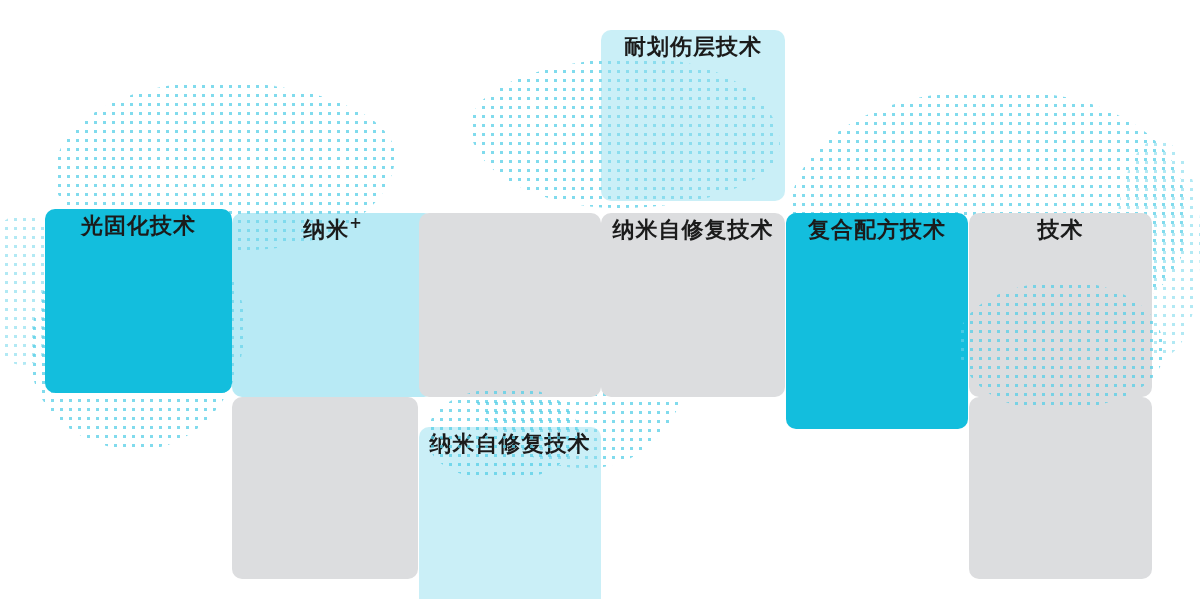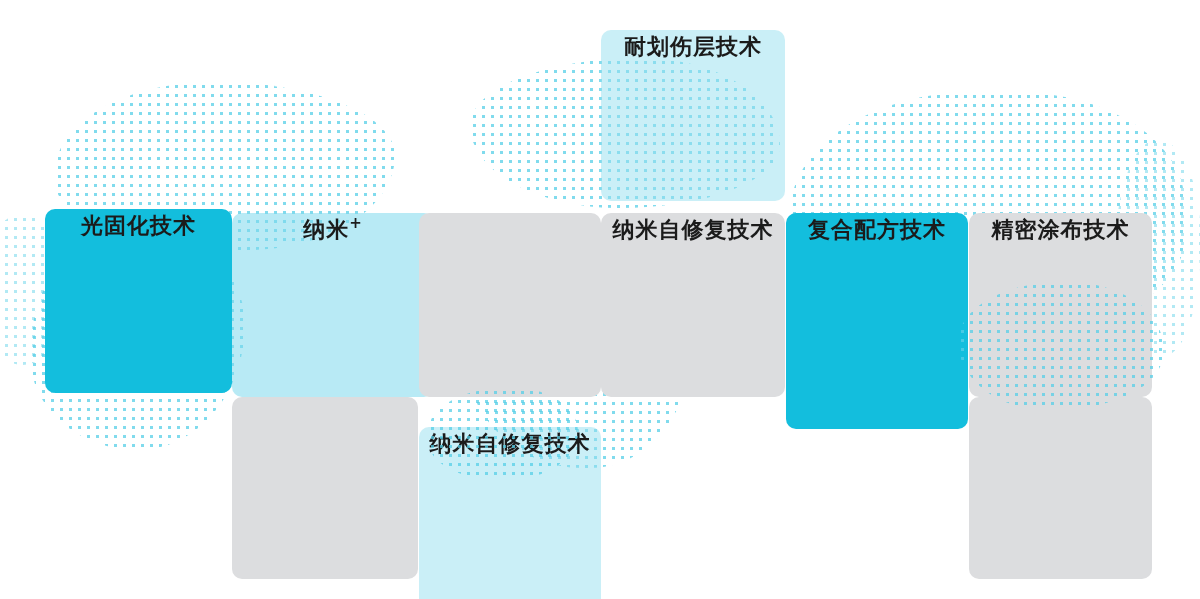--- a/index.html
+++ b/index.html
@@ -108,21 +108,20 @@
     <span class="line">纳米自修复</span>
     <span class="line">技术</span>
   </div>
 
   <div class="tile solid t-formula">
     <span class="line">复合配方</span>
     <span class="line">技术</span>
   </div>
 
   <div class="tile gray t-coating">
-    <span class="line">精密涂布</span>
     <span class="line">技术</span>
   </div>
 
   <div class="tile gray t-empty2"></div>
 
   <div class="tile light t-selfrepair">
     <span class="line">纳米自修复</span>
     <span class="line">技术</span>
   </div>
 

